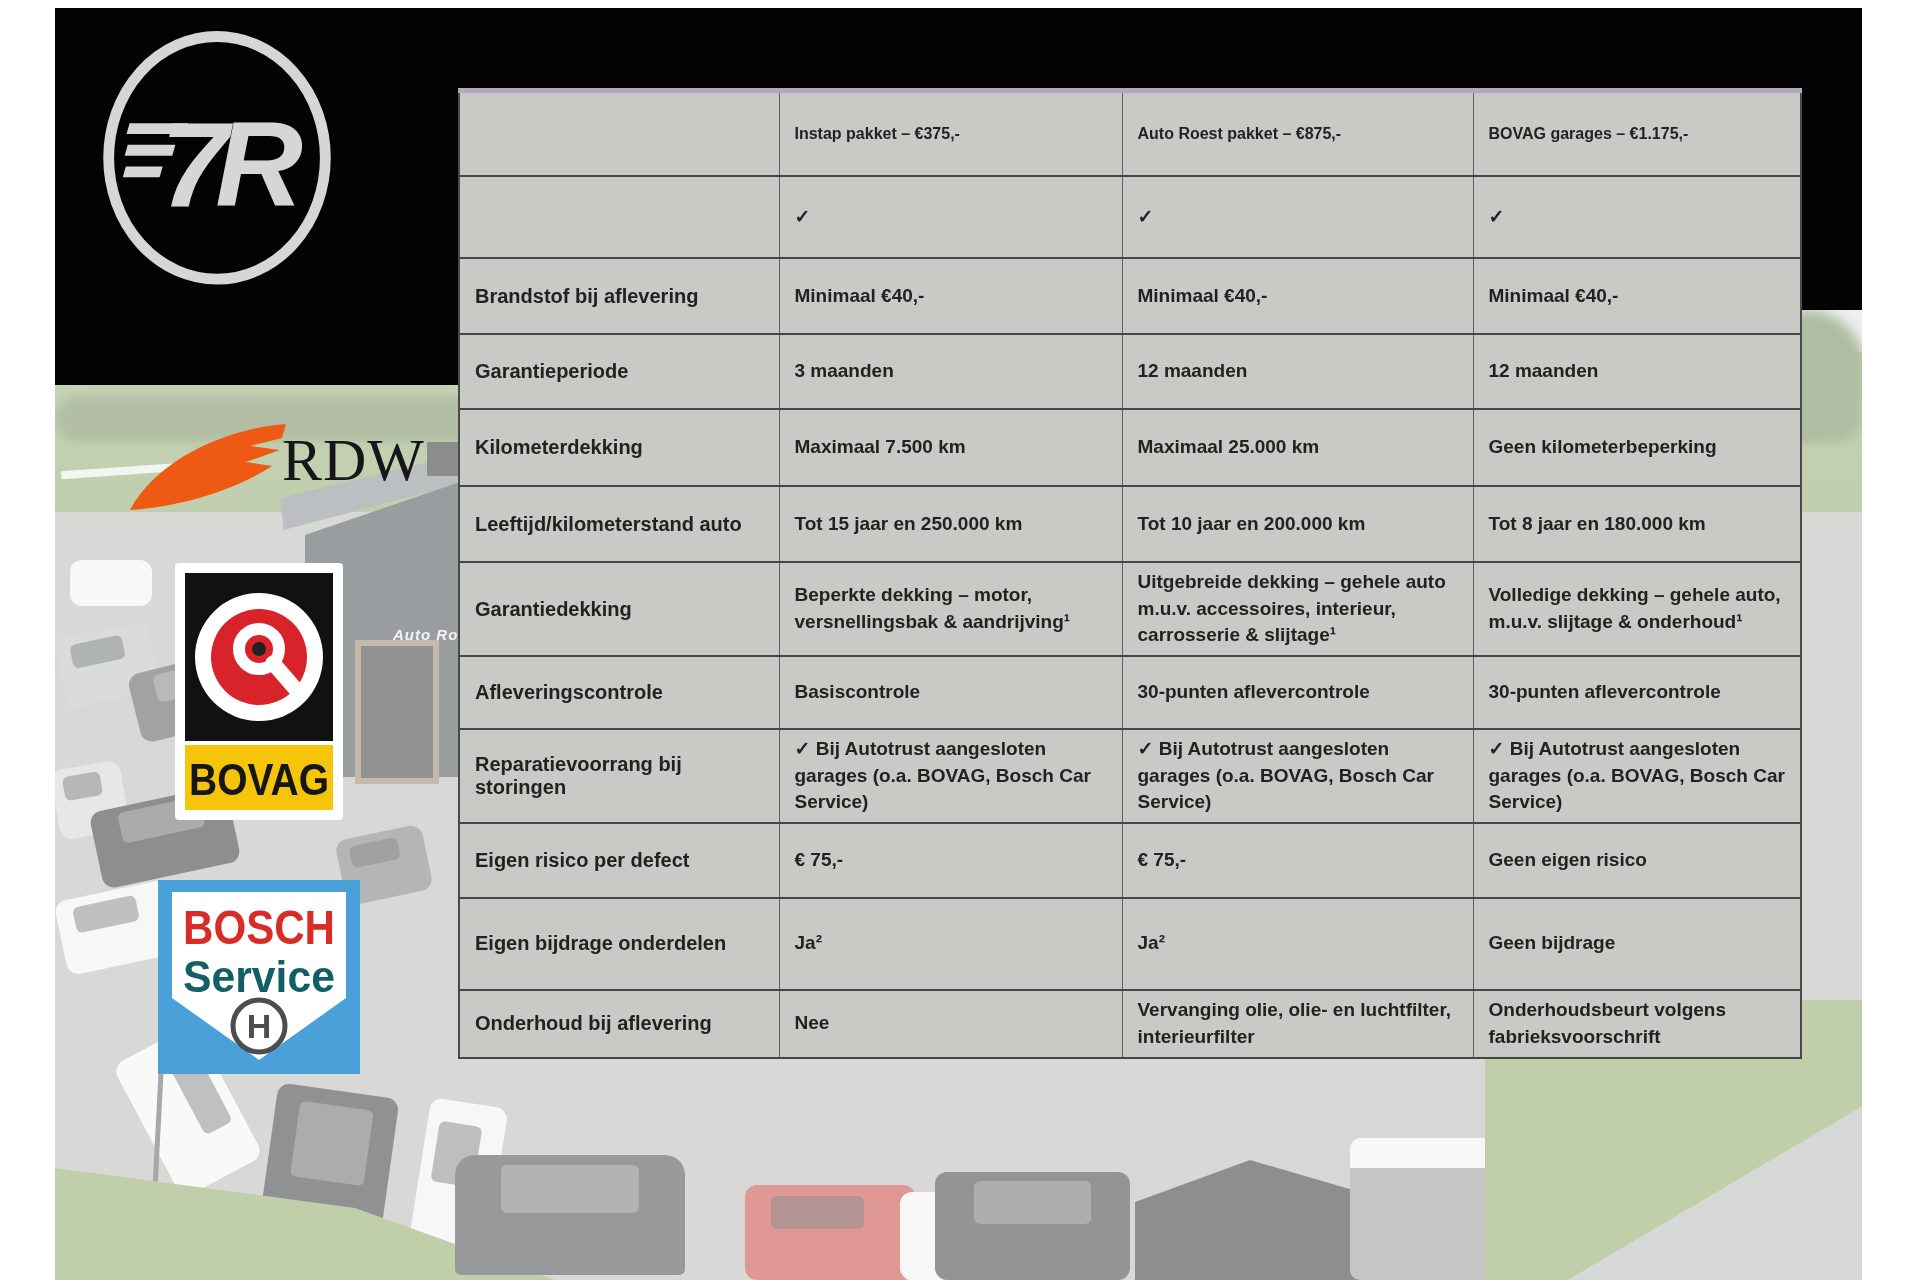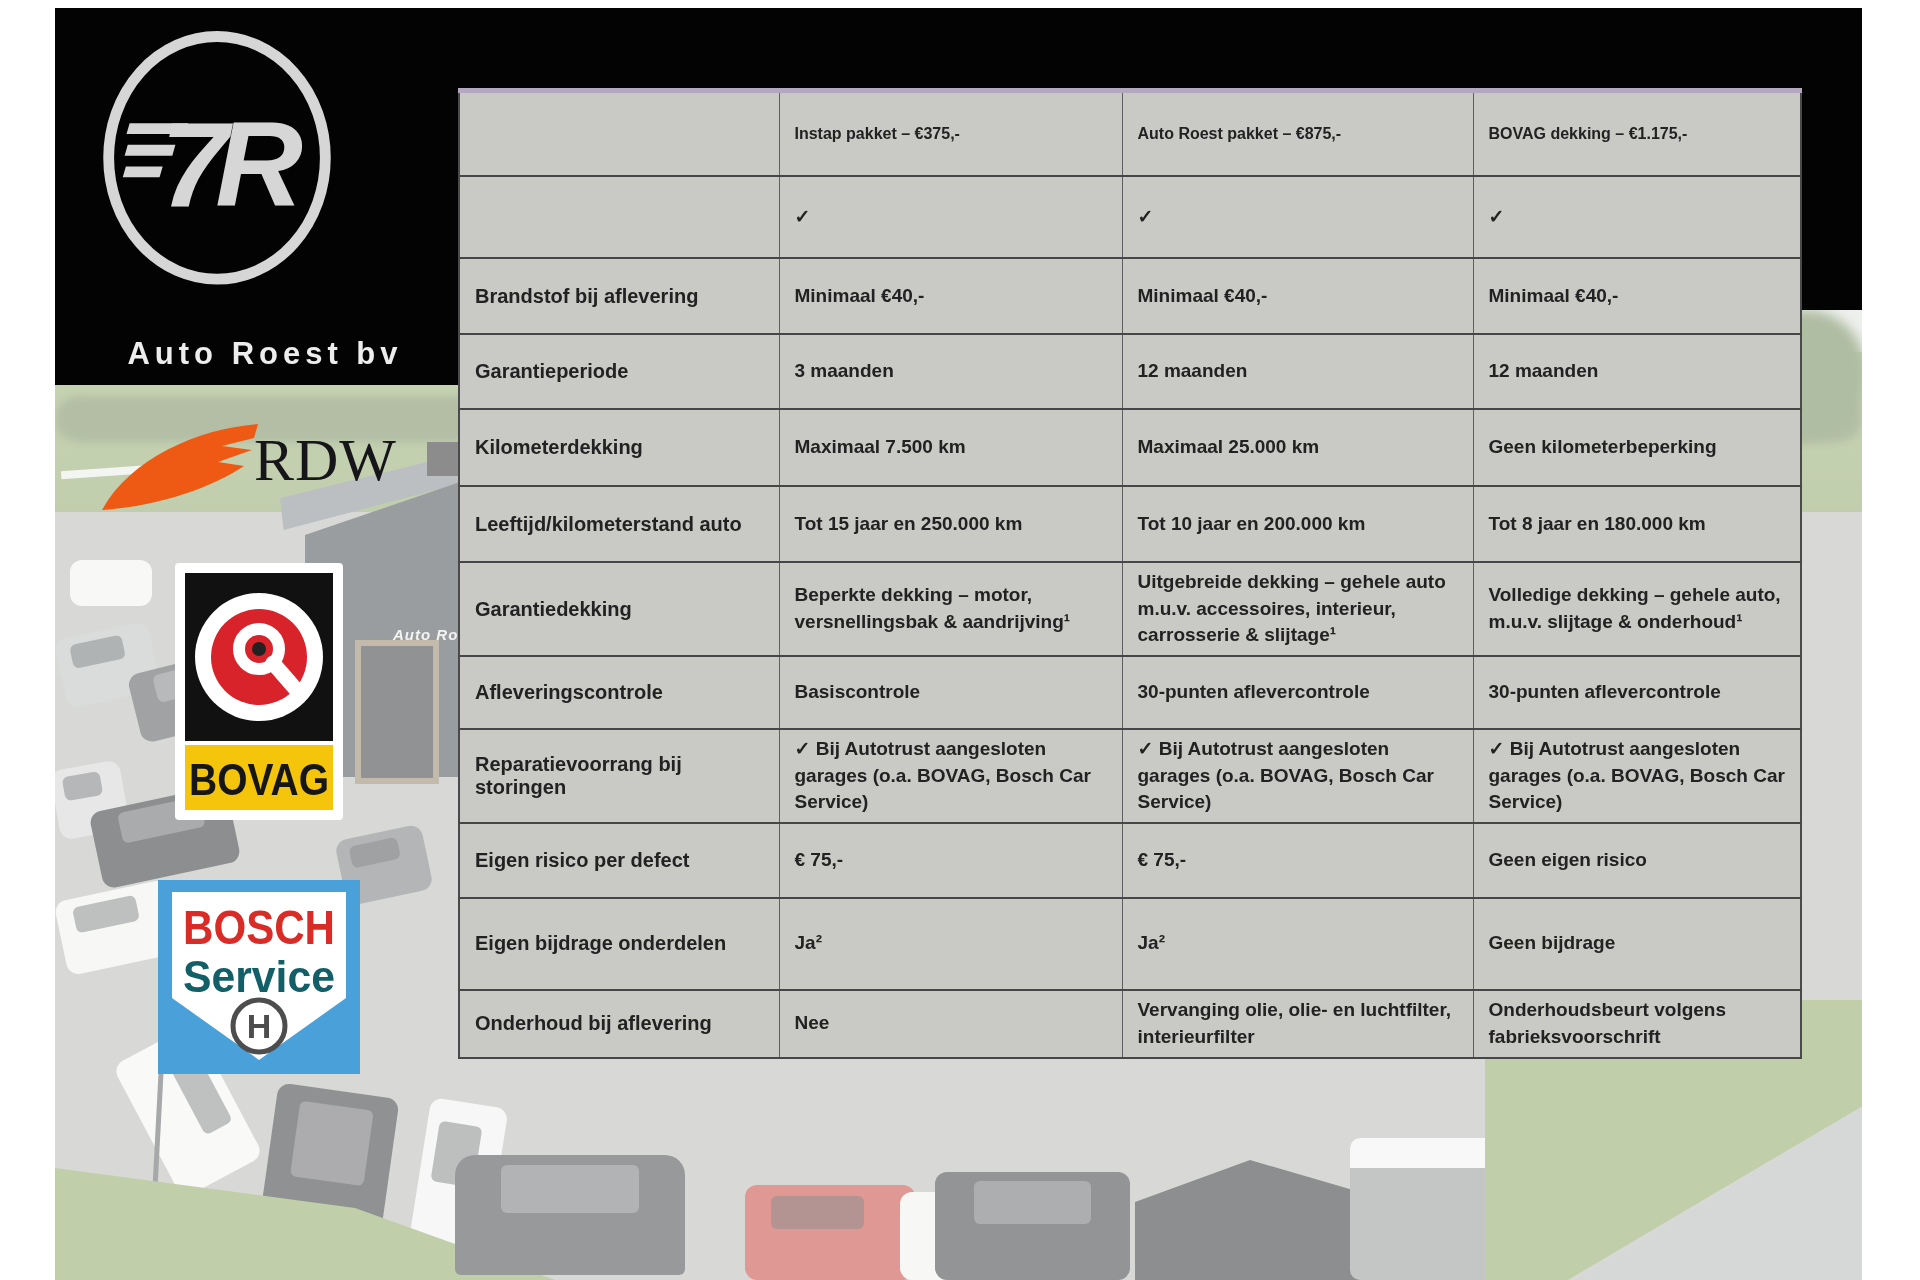--- a/index.html
+++ b/index.html
@@ -26,21 +26,21 @@
   .car{position:absolute;border-radius:12px;}
   .car .glass{position:absolute;left:15%;top:12%;width:55%;height:34%;background:rgba(40,44,48,.55);border-radius:6px;}
   .car .roofpx{position:absolute;left:20%;top:8%;width:60%;height:40%;background:rgba(255,255,255,.25);border-radius:6px;}
   .canopy{position:absolute;left:1080px;top:850px;width:230px;height:120px;background:#26282a;clip-path:polygon(0 35%,50% 0,100% 28%,100% 100%,0 100%);}
   .sign-autoro{position:absolute;left:338px;top:316px;color:#e8e8e6;font-style:italic;font-weight:700;font-size:15px;letter-spacing:1px;}
   
   .band{position:absolute;left:55px;top:8px;width:1807px;height:302px;background:#030303;}
   .logobox{position:absolute;left:55px;top:8px;width:403px;height:377px;background:#030303;}
   .dealername{position:absolute;left:60px;top:328px;width:300px;text-align:center;color:#ededed;font-size:31px;font-weight:700;letter-spacing:5px;}
   
-  .rdw{position:absolute;left:96px;top:420px;width:310px;height:100px;}
+  .rdw{position:absolute;left:124px;top:420px;width:310px;height:100px;}
   .rdw-text{position:absolute;left:158px;top:6px;font-family:"Liberation Serif",serif;font-size:60px;font-weight:400;color:#16161a;letter-spacing:1px;}
   .bovag{position:absolute;left:175px;top:563px;}
   .bosch{position:absolute;left:158px;top:880px;}
   
   table.pkg{
     position:absolute;left:458px;top:88px;width:1342px;border-collapse:collapse;table-layout:fixed;
     background:#c9c9c6;border:2px solid #4a4a4a;border-top:5px solid #b4a8c0;color:#222222;
   }
   table.pkg th,table.pkg td{
     border-top:2px solid #464646;border-bottom:2px solid #464646;
@@ -118,21 +118,20 @@
 <div class="logobox">
   <svg width="240" height="260" viewBox="0 0 220 240" style="position:absolute;left:42px;top:22px;">
     <ellipse cx="110" cy="118" rx="100" ry="112" fill="none" stroke="#d6d6d6" stroke-width="10"></ellipse>
     <g fill="#d6d6d6" transform="skewX(-16) translate(72,0)">
       <rect x="-18" y="86" width="54" height="10"></rect>
       <rect x="-14" y="106" width="44" height="10"></rect>
       <rect x="-10" y="126" width="34" height="10"></rect>
     </g>
     <text x="58" y="162" font-family="'Liberation Sans',sans-serif" font-size="112" font-weight="bold" font-style="italic" letter-spacing="-12" fill="#d6d6d6">7R</text>
   </svg>
-  <div class="dealername">Auto Roest bv</div>
 </div>
 
 <div class="rdw">
   <svg width="170" height="95" viewBox="0 0 170 95" style="position:absolute;left:0;top:2px;">
     <path d="M6 88 C34 36 104 6 162 2 L158 16 L126 24 L156 28 L122 40 L148 44 C118 64 66 84 6 88 Z" fill="#ee5a13"></path>
   </svg>
   <div class="rdw-text">RDW</div>
 </div>
 
 <svg class="bovag" width="168" height="257" viewBox="0 0 168 257">
@@ -163,21 +162,21 @@
     <col style="width:320px">
       <col style="width:343px">
       <col style="width:351px">
       <col style="width:328px">
   </colgroup>
   <thead>
     <tr>
       <th></th>
       <th>Instap pakket – €375,-</th>
       <th>Auto Roest pakket – €875,-</th>
-      <th>BOVAG dekking – €1.175,-</th>
+      <th>BOVAG garages – €1.175,-</th>
     </tr>
   </thead>
   <tbody>
       <tr style="height: 82px;">
         <th></th>
         <td>✓</td>
         <td>✓</td>
         <td>✓</td>
       </tr>
       <tr style="height: 76px;">

